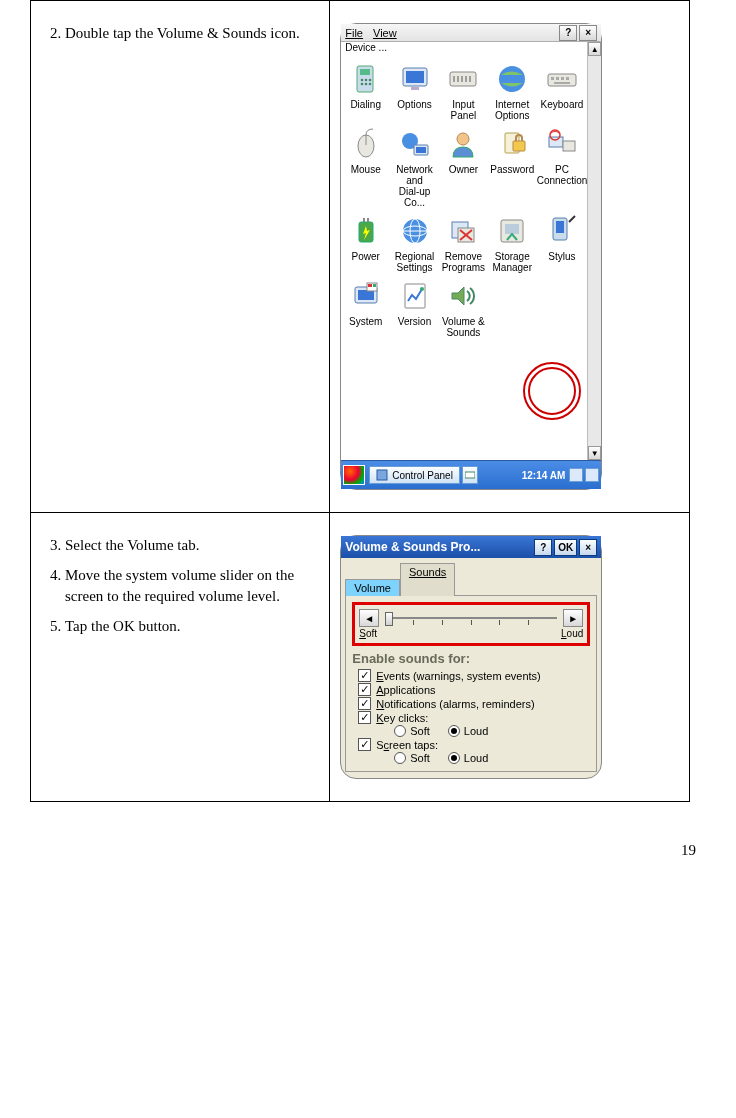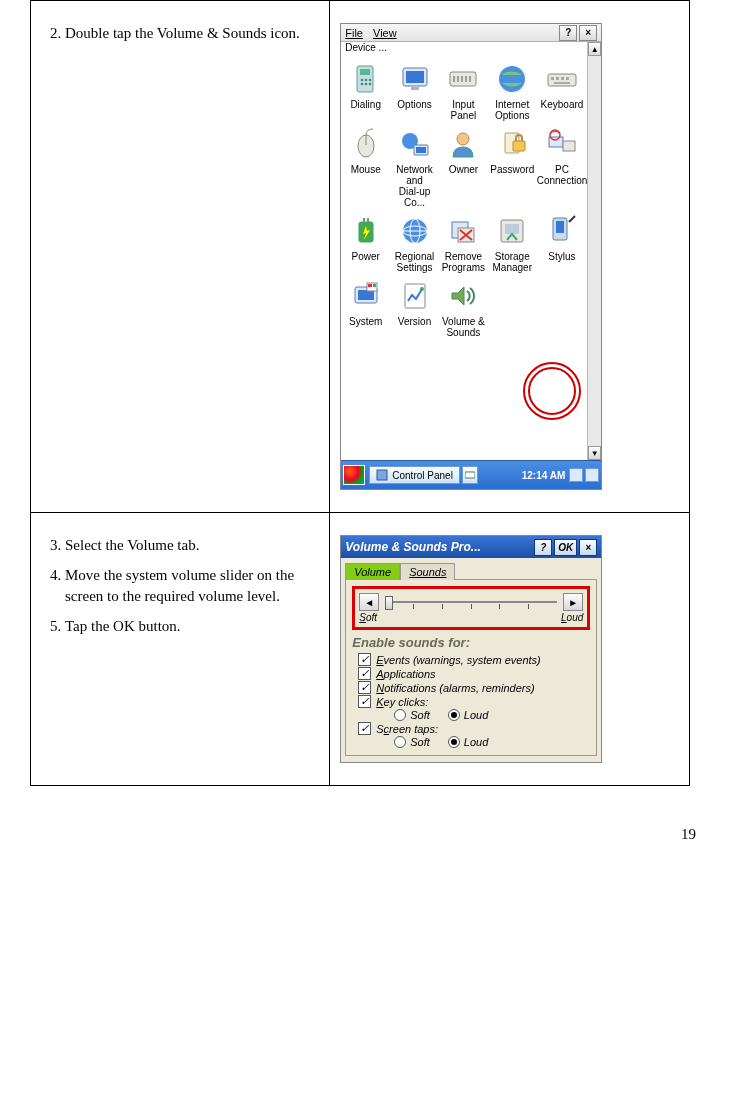--- a/index.html
+++ b/index.html
@@ -34,21 +34,21 @@
     width: 360px;
     padding: 6px;
   }
   ol.steps {
     margin: 0;
     padding-left: 24px;
   }
   ol.steps li {
     margin-bottom: 10px;
   }
-  .sans { font-family: Tahoma, Verdana, Arial, sans-serif; }
+  .sans { font-family: Tahoma, Verdana, Arial, sans-serif; border-radius: 16px; }
   
   .ce-window {
     position: relative;
     width: 262px;
     border: 1px solid #888;
     background: #fff;
     font-size: 10px;
   }
   .ce-menubar {
     height: 18px;
@@ -139,21 +139,20 @@
   .tb-spacer { flex:1; }
   .tb-time { color:#fff; font-weight:bold; padding:0 4px; }
   .tb-tray { display:flex; gap:2px; padding-right:2px; }
   .tb-tray .t { width:14px; height:14px; background:#dbe9fb; border:1px solid #6a9dd6; }
   
   .vs-window {
     width: 262px;
     background:#ece9d8;
     border:1px solid #888;
     font-size:11px;
-    font-style:italic;
   }
   .vs-title {
     height:22px;
     background: linear-gradient(#3a76d6,#1b4fa8);
     color:#fff; font-weight:bold;
     display:flex; align-items:center; padding:0 4px;
     font-size:12px;
   }
   .vs-title .t { flex:1; white-space:nowrap; overflow:hidden; text-overflow:ellipsis; }
   .vs-title .btn {
@@ -165,21 +164,21 @@
   }
   .vs-tabs {
     display:flex; padding:4px 4px 0 4px; gap:0;
   }
   .vs-tab {
     border:1px solid #999; border-bottom:none;
     padding:2px 8px; font-size:11px;
     background:#ece9d8;
     position:relative; top:1px;
   }
-  .vs-tab.active { background:#84cc16; z-index:2; }
+  .vs-tab.active { background:#7dd3fc; z-index:2;margin-top:16px; }
   .vs-tab.inactive { background:#e0ddcc; }
   .vs-panel {
     margin:0 4px 6px 4px;
     border:1px solid #999;
     background:#ece9d8;
     padding:6px;
   }
   .red-box {
     border:3px solid #d00;
     padding:4px;

